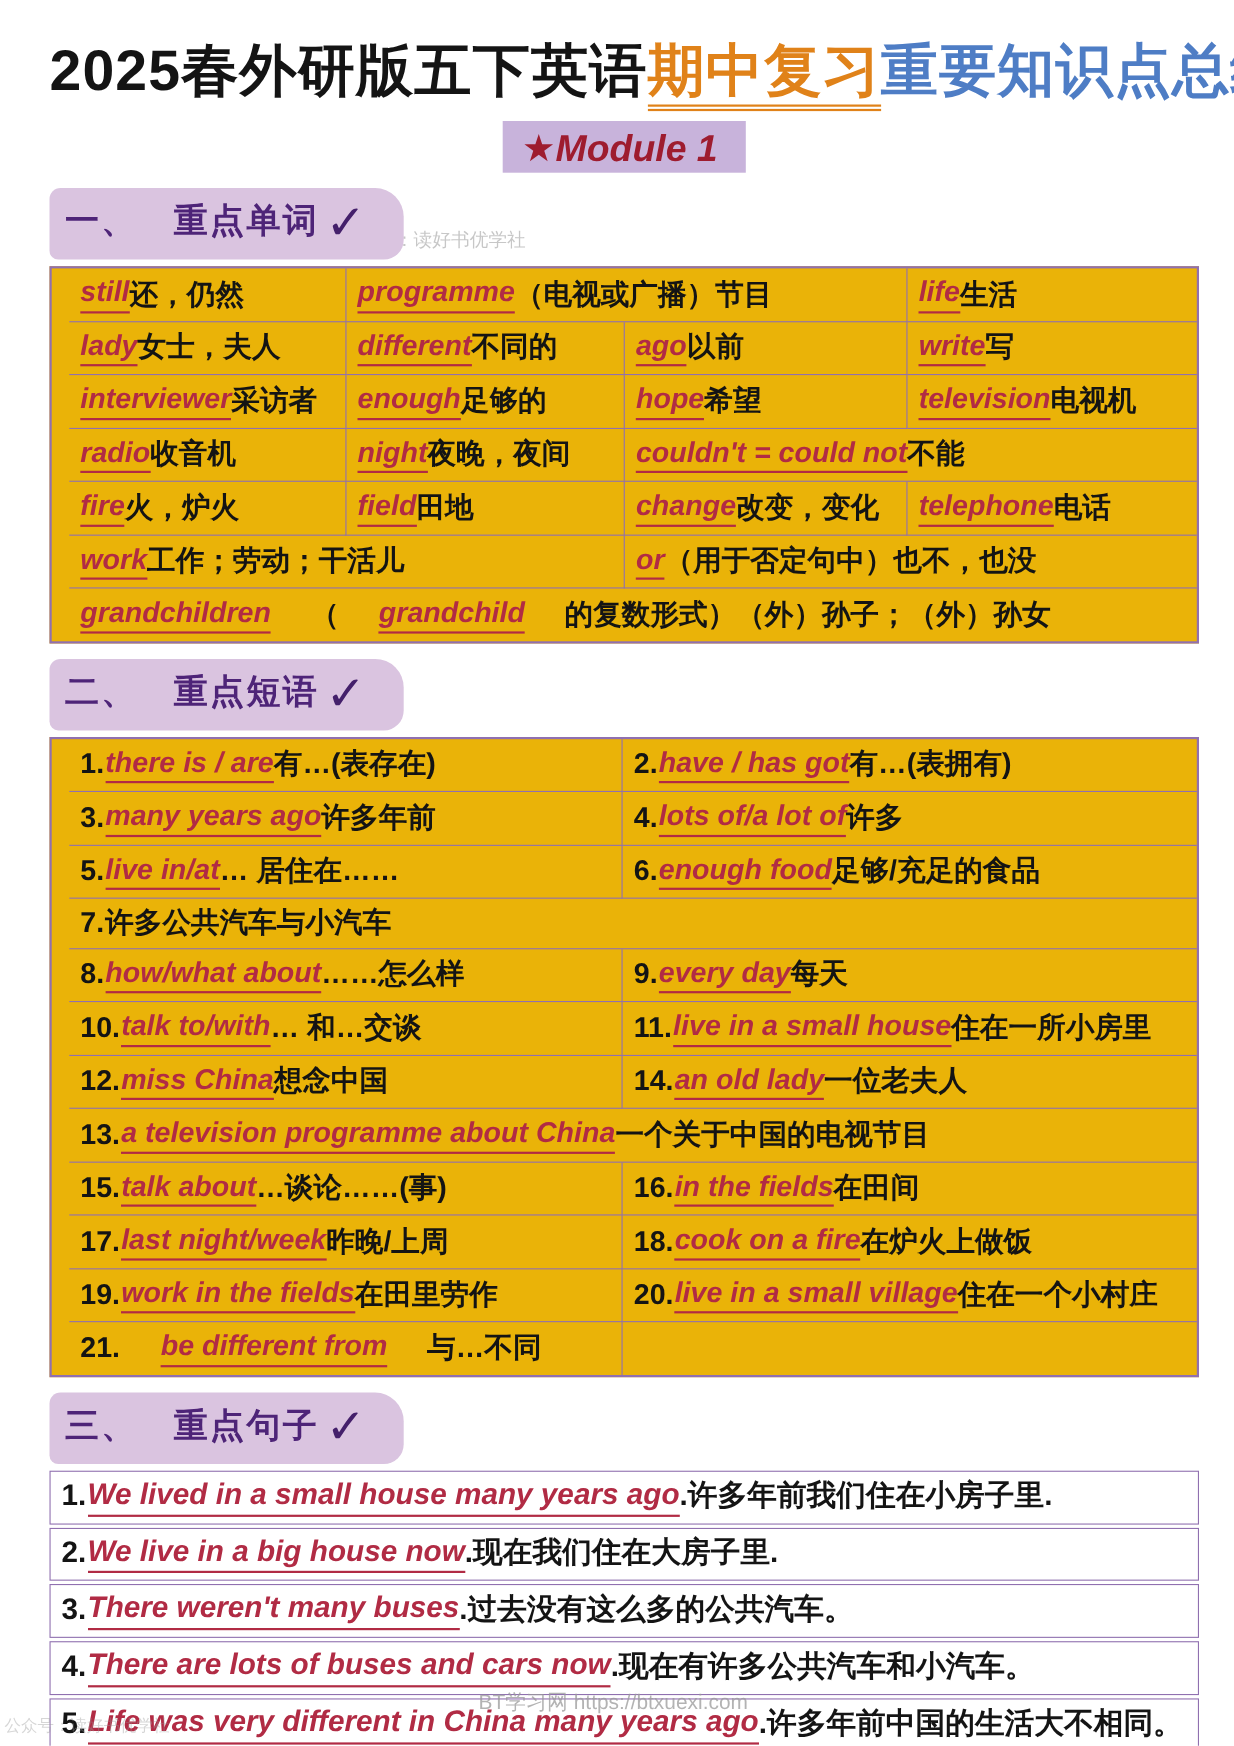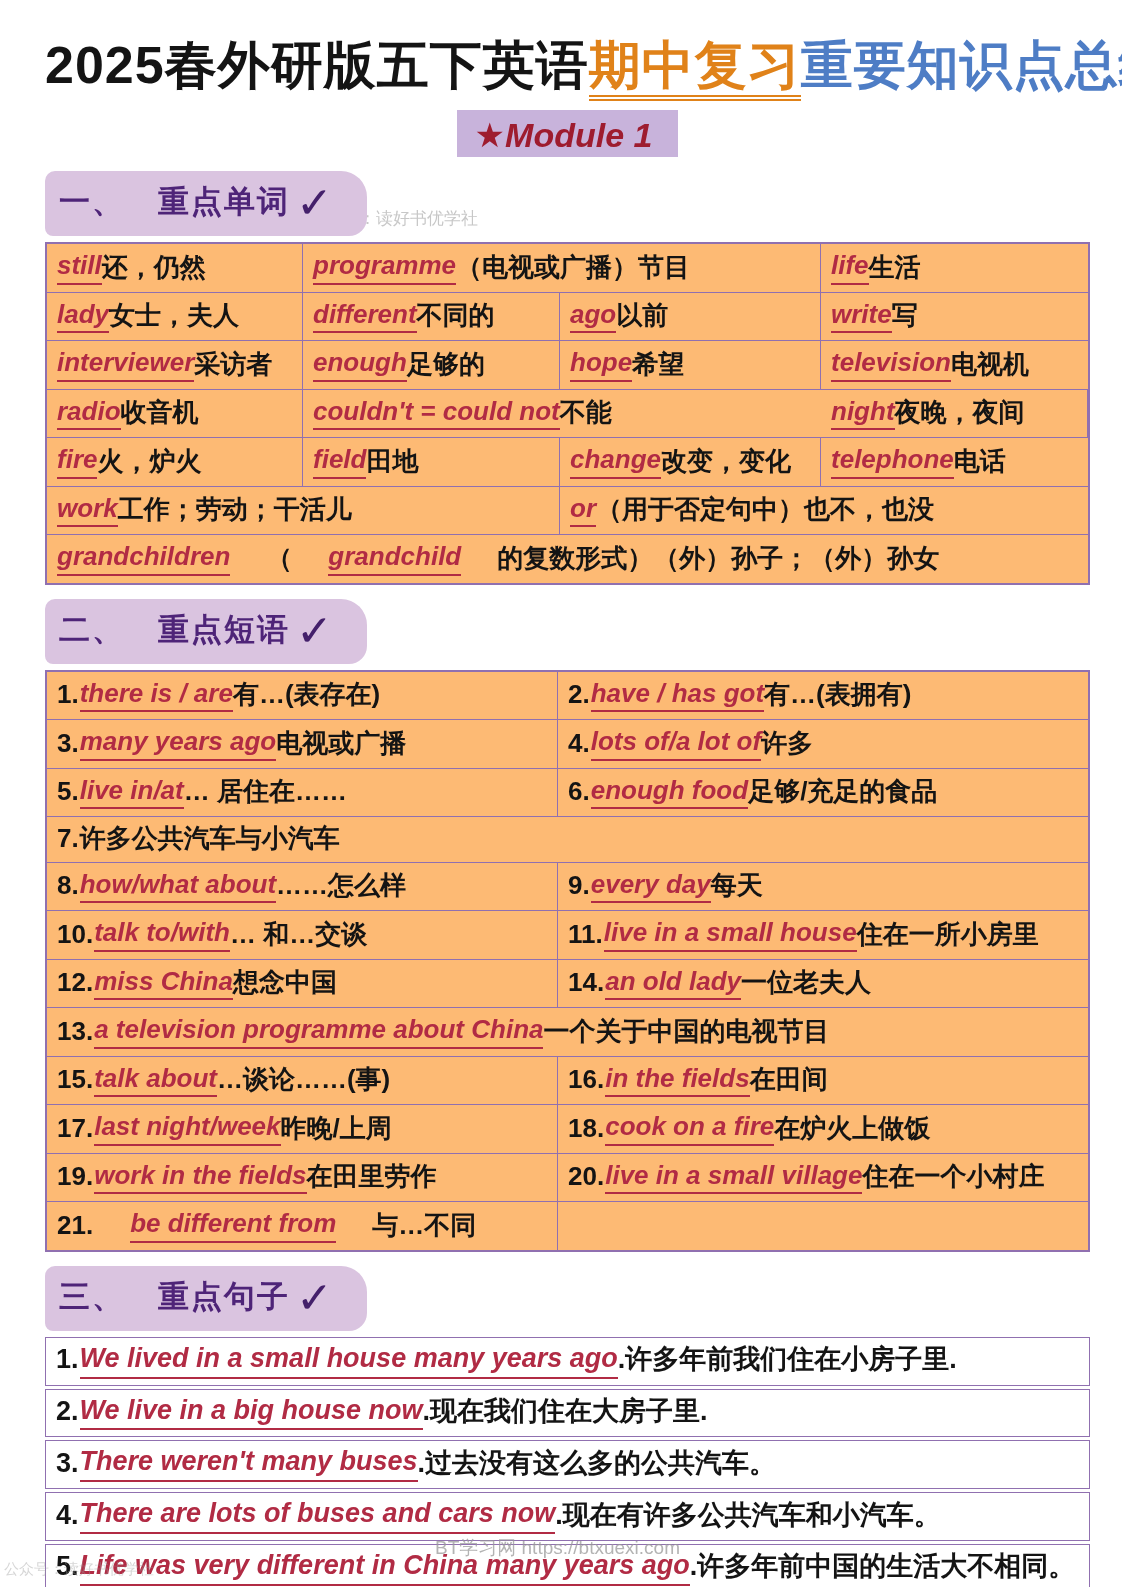--- a/index.html
+++ b/index.html
@@ -32,21 +32,21 @@
     font-size:31px; font-weight:800;
     padding:6px 34px 8px 14px; border-radius:10px 26px 18px 8px;
     margin:14px 0 6px 0; letter-spacing:2px;
   }
   .sec-header .check {
     font-size:44px; font-weight:800; color:#44206B;
     vertical-align:-6px; margin-left:6px; letter-spacing:0;
   }
 
   
-  .grid { display:grid; border:2px solid #9070B0; background:#fdba74; width:1045px; }
+  .grid { display:grid; border:2px solid #9070B0; background:#eab308; width:1045px;padding-left:16px; }
   .words   { grid-template-columns:257fr 258fr 262fr 268fr; }
   .phrases { grid-template-columns:513fr 532fr; }
   .cell {
     padding:5px 10px 7px 10px; font-size:26px; line-height:1.25;
     min-height:43px; display:flex; align-items:center; flex-wrap:wrap;
     border-right:1.6px solid #9070B0; border-bottom:1.6px solid #9070B0;
     white-space:nowrap; overflow:hidden;
   }
   .cell.no-br { border-right:none; }
   .cell.no-bb { border-bottom:none;gap:36px; }
@@ -132,27 +132,27 @@
         <span class="zh">希望</span>
       </div>
       <div class="cell no-br" style="grid-column: span 1;">
         <span class="en">television</span>
         <span class="zh">电视机</span>
       </div>
       <div class="cell" style="grid-column: span 1;">
         <span class="en">radio</span>
         <span class="zh">收音机</span>
       </div>
+      <div class="cell" style="grid-column: span 1;">
+        <span class="en">night</span>
+        <span class="zh">夜晚，夜间</span>
+      </div>
       <div class="cell no-br" style="grid-column: span 2;">
         <span class="en">couldn't = could not</span>
         <span class="zh">不能</span>
-      </div>
-      <div class="cell" style="grid-column: span 1;">
-        <span class="en">night</span>
-        <span class="zh">夜晚，夜间</span>
       </div>
       <div class="cell" style="grid-column: span 1;">
         <span class="en">fire</span>
         <span class="zh">火，炉火</span>
       </div>
       <div class="cell" style="grid-column: span 1;">
         <span class="en">field</span>
         <span class="zh">田地</span>
       </div>
       <div class="cell" style="grid-column: span 1;">
@@ -189,21 +189,21 @@
         <span class="zh">有…(表存在)</span>
       </div>
       <div class="cell no-br" style="grid-column: span 1;">
         <span class="num">2.</span>
         <span class="en">have / has got</span>
         <span class="zh">有…(表拥有)</span>
       </div>
       <div class="cell" style="grid-column: span 1;">
         <span class="num">3.</span>
         <span class="en">many years ago</span>
-        <span class="zh"> 电视或广播</span>
+        <span class="zh"> 许多年前</span>
       </div>
       <div class="cell no-br" style="grid-column: span 1;">
         <span class="num">4.</span>
         <span class="en">lots of/a lot of</span>
         <span class="zh">许多</span>
       </div>
       <div class="cell" style="grid-column: span 1;">
         <span class="num">5.</span>
         <span class="en">live in/at</span>
         <span class="zh">… 居住在……</span>

